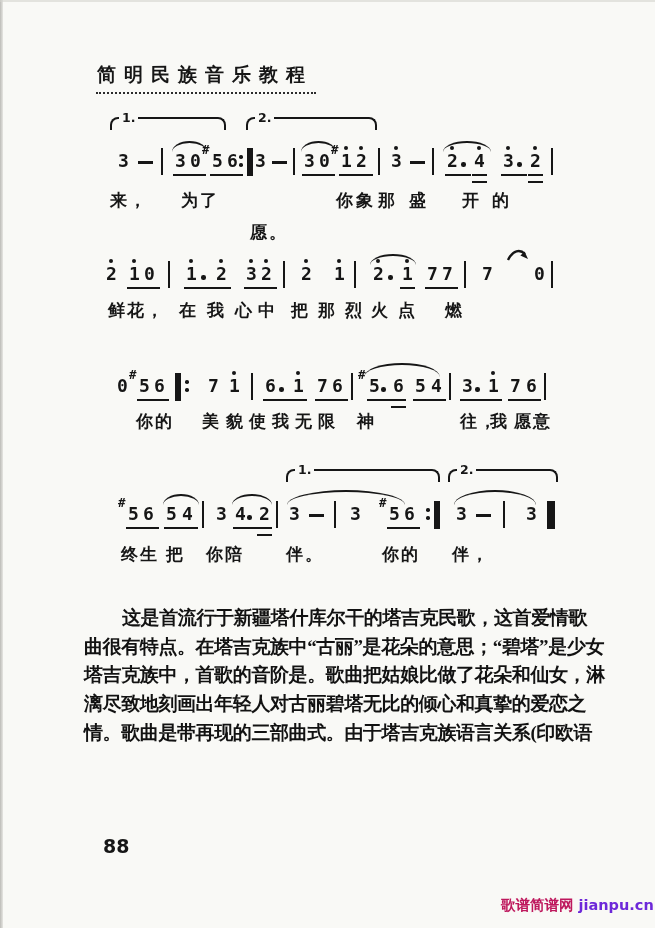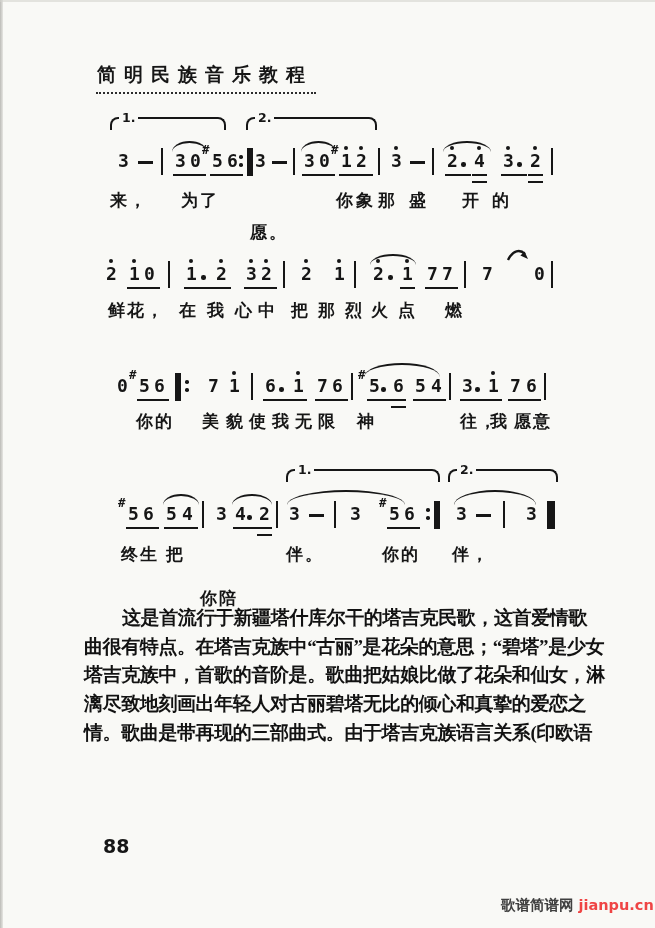--- a/index.html
+++ b/index.html
@@ -44,22 +44,22 @@
 
   
   .paragraph{position:absolute;left:84px;top:604px;width:494px;
        font-family:"DejaVu Serif","Liberation Serif",serif;font-size:19px;
        font-weight:600;color:#121212;}
   .para-line{height:28.7px;line-height:28.7px;white-space:nowrap;letter-spacing:-0.4px;font-family:Liberation Serif, serif;}
   .para-line.indent{padding-left:38px;}
 
   .pageno{position:absolute;left:103px;top:835px;font-size:19px;font-weight:700;}
   .wm{position:absolute;left:501px;top:896px;font-size:14.5px;white-space:nowrap;font-weight:600;}
-  .wm .wm-gray{color:#404040;}
-  .wm .wm-orange{color:#ef4444;}
+  .wm .wm-gray{color:#be185d;}
+  .wm .wm-orange{color:#6d28d9;}
 </style>
 </head>
 <body>
 
 <div class="page">
   <div class="scan-edge"></div>
   <div class="scan-edge-top"></div>
 
   <div class="header-title">简明民族音乐教程</div>
   <div class="header-dots"></div>
@@ -261,21 +261,21 @@
         </i>
         <i class="thick"></i>
       </div>
       <div class="tok" style="top: 503px; left: 456px;">3</div>
       <div class="dashTok" style="top: 514px; left: 476px;"></div>
       <div class="barline" style="top: 501px; left: 503px;"></div>
       <div class="tok" style="top: 503px; left: 526px;">3</div>
       <div class="finalBar" style="top: 501px; left: 547px;"></div>
       <div class="lyr" style="left: 121px; top: 543px;">终生</div>
       <div class="lyr" style="left: 166px; top: 543px;">把</div>
-      <div class="lyr" style="left: 200px; top: 543px; margin-top: 44px;">你陪</div>
+      <div class="lyr" style="left: 206px; top: 543px;">你陪</div>
       <div class="lyr" style="left: 286px; top: 543px;">伴。</div>
       <div class="lyr" style="left: 382px; top: 543px;">你的</div>
       <div class="lyr" style="left: 452px; top: 543px;">伴，</div>
     </div>
 
   <div class="paragraph">
       <div class="para-line indent">这是首流行于新疆塔什库尔干的塔吉克民歌，这首爱情歌</div>
       <div class="para-line">曲很有特点。在塔吉克族中“古丽”是花朵的意思；“碧塔”是少女</div>
       <div class="para-line">塔吉克族中，首歌的音阶是。歌曲把姑娘比做了花朵和仙女，淋</div>
       <div class="para-line">漓尽致地刻画出年轻人对古丽碧塔无比的倾心和真挚的爱恋之</div>

